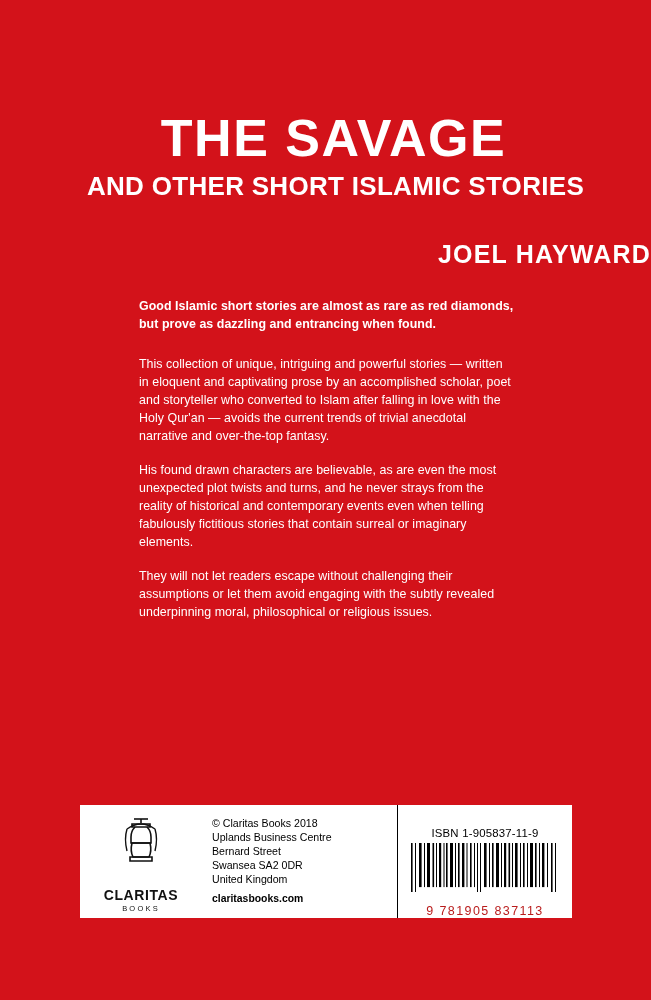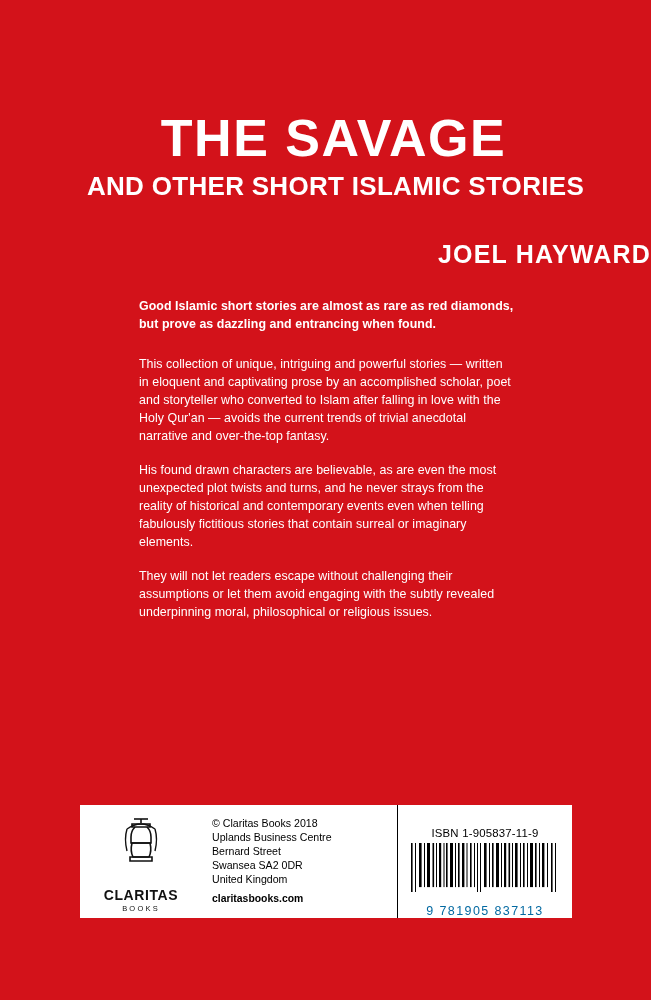--- a/index.html
+++ b/index.html
@@ -142,21 +142,21 @@
     font-family: "Liberation Sans", sans-serif;
   }
   .barcode {
     width: 152px;
     height: 60px;
     display: block;
   }
   .barcode-digits {
     font-size: 12.5px;
     letter-spacing: 1.4px;
-    color: #0369a1;
+    color: #b91c1c;
     margin-top: 12px;
     font-family: "Liberation Sans", sans-serif;
   }
 </style>
 </head>
 <body>
 
 <div class="cover">
 
   <div class="title-block">

